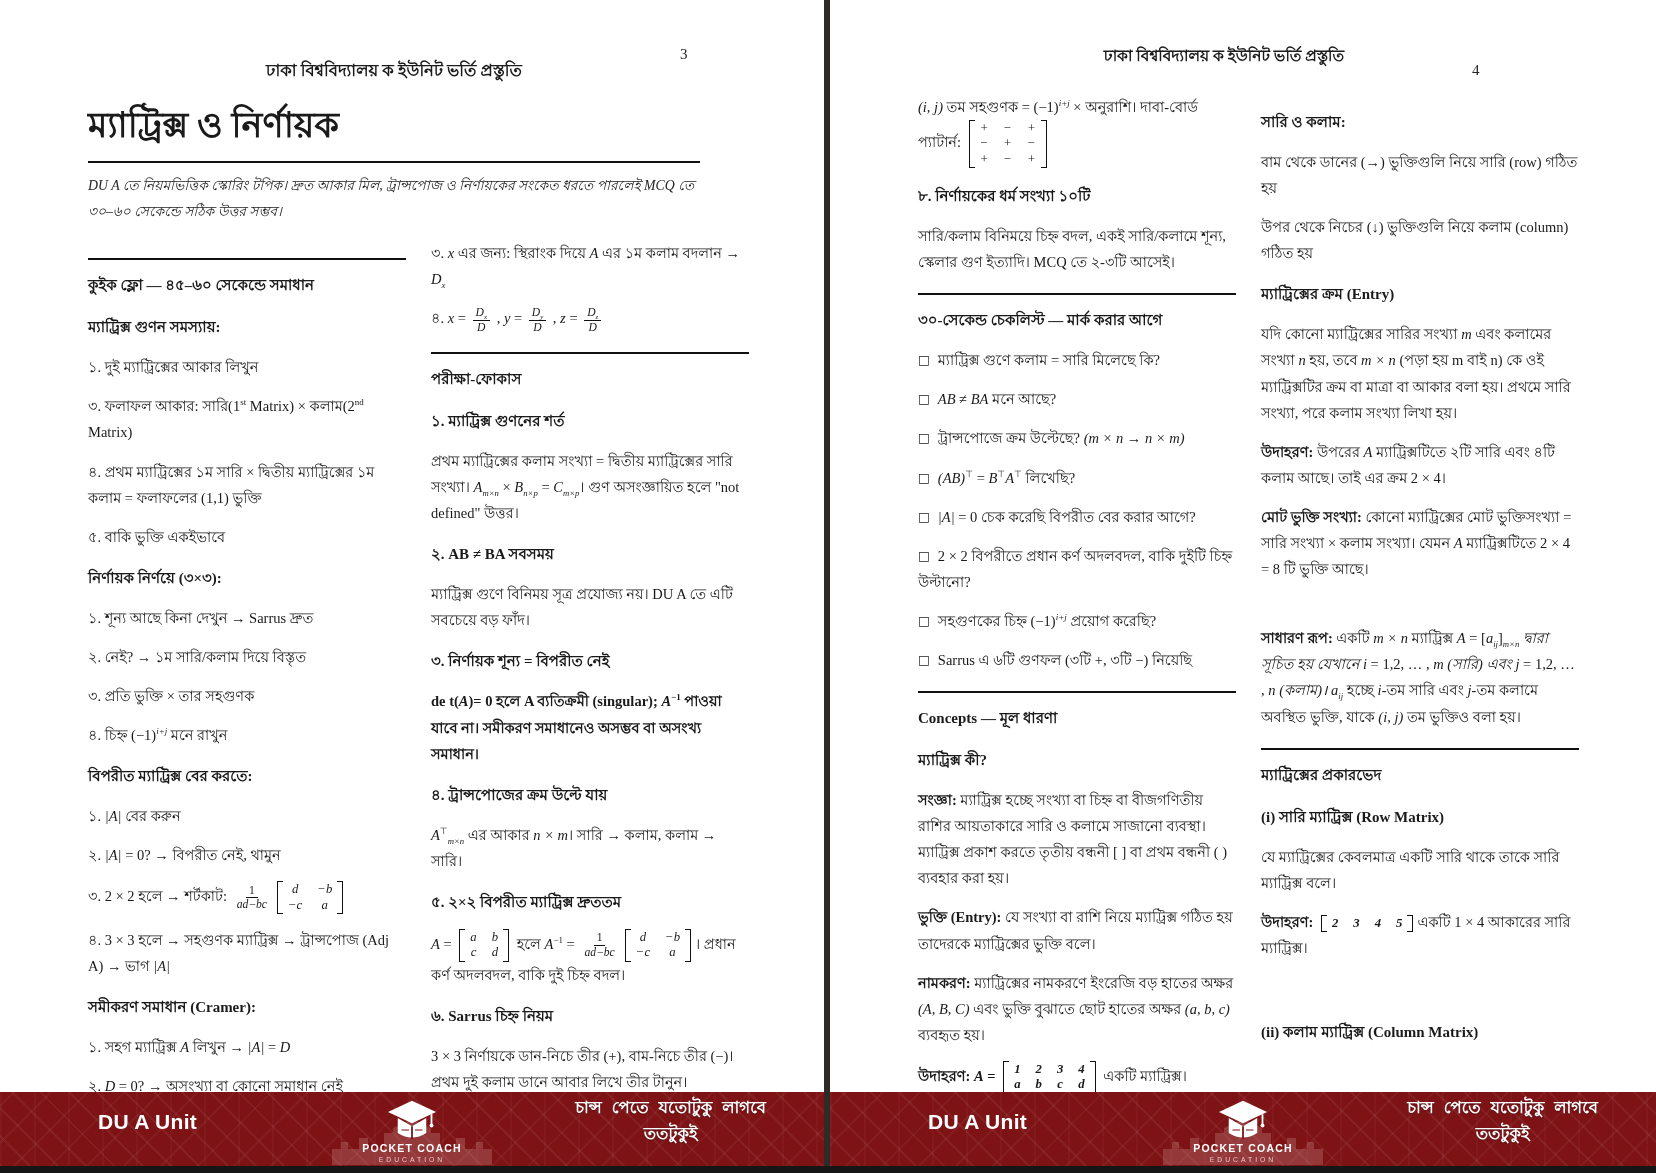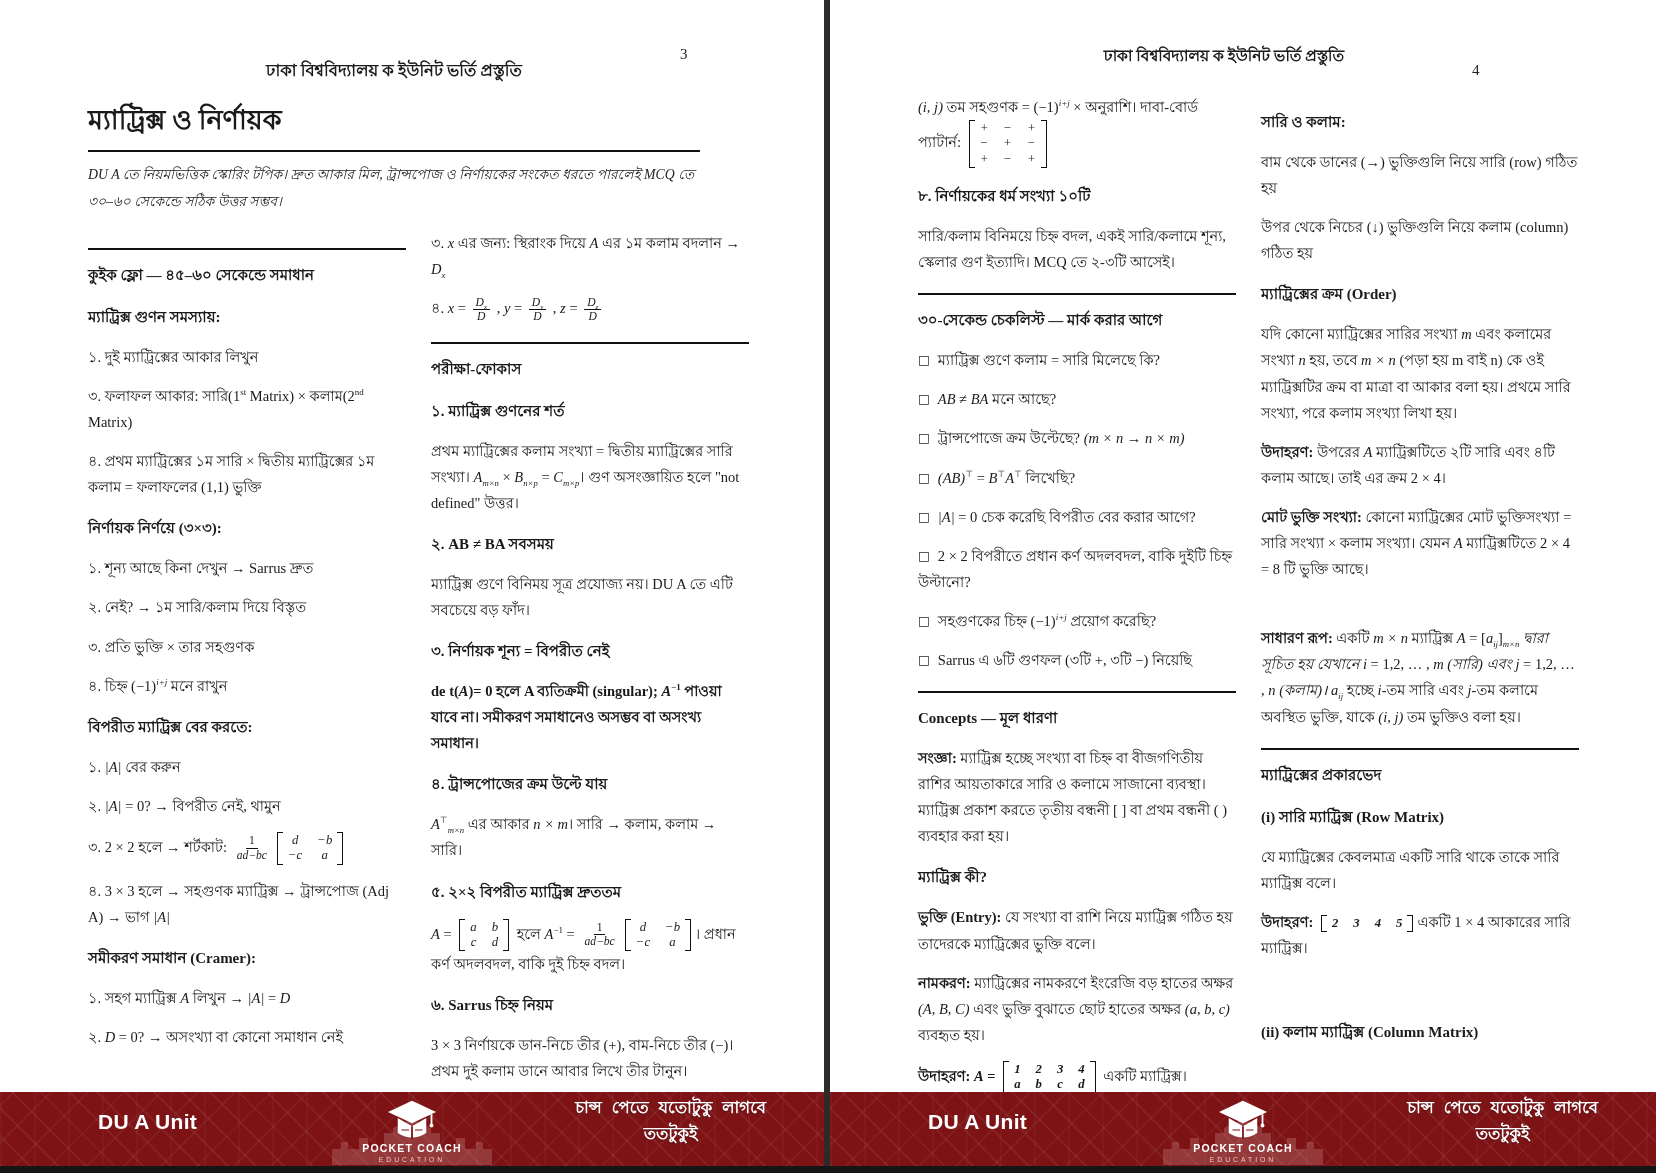--- a/index.html
+++ b/index.html
@@ -12,21 +12,21 @@
   .bottom-bar{position:absolute;left:0;bottom:0;width:1656px;height:7px;background:#161616;z-index:9;}
 
   .page-inner{padding-left:88px;}
   .page-head{width:612px;text-align:center;font-weight:700;font-size:16.5px;color:#1c1c1c;}
   .p3 .page-head{padding-top:58px;}
   .p4 .page-head{padding-top:44px;font-size:15.5px;}
   .page-num{position:absolute;font-size:15px;color:#222;}
   .p3 .page-num{top:46px;left:680px;}
   .p4 .page-num{top:62px;left:642px;}
 
-  .doc-title{font-size:27px;font-weight:700;margin:18px 0 0;line-height:1.3;}
+  .doc-title{font-size:35px;font-weight:700;margin:18px 0 0;line-height:1.3;}
   .title-rule{border-top:2.2px solid #111;margin:12px 0 10px;width:612px;}
   .intro{font-style:italic;font-size:13.8px;line-height:1.95;margin:0;width:612px;color:#222;}
 
   .cols{display:flex;gap:25px;}
   .p3 .cols{margin-top:14px;}
   .p4 .cols{margin-top:24px;}
   .col{width:318px;}
 
   .blk{font-size:14.5px;line-height:1.8;margin:0 0 13px;}
   .blk.h{font-size:15px;font-weight:700;margin:15px 0 13px;}
@@ -85,20 +85,21 @@
       <h1 class="doc-title">ম্যাট্রিক্স ও নির্ণায়ক</h1>
       <div class="title-rule"></div>
       <p class="intro">DU A তে নিয়মভিত্তিক স্কোরিং টপিক। দ্রুত আকার মিল, ট্রান্সপোজ ও নির্ণায়কের সংকেত ধরতে পারলেই MCQ তে ৩০–৬০ সেকেন্ডে সঠিক উত্তর সম্ভব।</p>
       <div class="cols">
         <div class="col">
             <div class="blk h rule">কুইক ফ্লো — ৪৫–৬০ সেকেন্ডে সমাধান</div>
             <div class="blk h">ম্যাট্রিক্স গুণন সমস্যায়:</div>
             <div class="blk p">১. দুই ম্যাট্রিক্সের আকার লিখুন</div>
             <div class="blk p">৩. ফলাফল আকার: সারি(<span class="mr">1</span><span class="sup rm">st</span><span class="mr"> Matrix) × </span>কলাম(<span class="mr">2</span><span class="sup rm">nd</span><span class="mr"> Matrix)</span></div>
             <div class="blk p">৪. প্রথম ম্যাট্রিক্সের ১ম সারি × দ্বিতীয় ম্যাট্রিক্সের ১ম কলাম = ফলাফলের <span class="mr">(1,1)</span> ভুক্তি</div>
+            <div class="blk p">৫. বাকি ভুক্তি একইভাবে</div>
             <div class="blk h">নির্ণায়ক নির্ণয়ে (৩×৩):</div>
             <div class="blk p">১. শূন্য আছে কিনা দেখুন → <span class="mr">Sarrus</span> দ্রুত</div>
             <div class="blk p">২. নেই? → ১ম সারি/কলাম দিয়ে বিস্তৃত</div>
             <div class="blk p">৩. প্রতি ভুক্তি × তার সহগুণক</div>
             <div class="blk p">৪. চিহ্ন <span class="mr">(−1)</span><span class="sup">i+j</span> মনে রাখুন</div>
             <div class="blk h">বিপরীত ম্যাট্রিক্স বের করতে:</div>
             <div class="blk p">১. <span class="m">|A|</span> বের করুন</div>
             <div class="blk p">২. <span class="m">|A|</span><span class="mr"> = 0?</span> → বিপরীত নেই, থামুন</div>
             <div class="blk p">৩. <span class="mr">2 × 2</span> হলে → শর্টকাট: <span class="frac">
                 <span class="fn"><span class="mr">1</span></span>
@@ -220,22 +221,22 @@
             <div class="blk h rule">৩০-সেকেন্ড চেকলিস্ট — মার্ক করার আগে</div>
             <div class="blk check"><span class="chk">□</span>ম্যাট্রিক্স গুণে কলাম = সারি মিলেছে কি?</div>
             <div class="blk check"><span class="chk">□</span><span class="m">AB</span><span class="mr"> ≠ </span><span class="m">BA</span> মনে আছে?</div>
             <div class="blk check"><span class="chk">□</span>ট্রান্সপোজে ক্রম উল্টেছে? <span class="m">(m × n → n × m)</span></div>
             <div class="blk check"><span class="chk">□</span><span class="m">(AB)</span><span class="sup rm">⊤</span><span class="mr"> = </span><span class="m">B</span><span class="sup rm">⊤</span><span class="m">A</span><span class="sup rm">⊤</span> লিখেছি?</div>
             <div class="blk check"><span class="chk">□</span><span class="m">|A|</span><span class="mr"> = 0</span> চেক করেছি বিপরীত বের করার আগে?</div>
             <div class="blk check"><span class="chk">□</span><span class="mr">2 × 2</span> বিপরীতে প্রধান কর্ণ অদলবদল, বাকি দুইটি চিহ্ন উল্টানো?</div>
             <div class="blk check"><span class="chk">□</span>সহগুণকের চিহ্ন <span class="mr">(−1)</span><span class="sup">i+j</span> প্রয়োগ করেছি?</div>
             <div class="blk check"><span class="chk">□</span><span class="mr">Sarrus</span> এ ৬টি গুণফল (৩টি +, ৩টি −) নিয়েছি</div>
             <div class="blk h rule">Concepts — মূল ধারণা</div>
+            <div class="blk h">ম্যাট্রিক্স কী?</div>
             <div class="blk p"><span class="bold">সংজ্ঞা:</span> ম্যাট্রিক্স হচ্ছে সংখ্যা বা চিহ্ন বা বীজগণিতীয় রাশির আয়তাকারে সারি ও কলামে সাজানো ব্যবস্থা। ম্যাট্রিক্স প্রকাশ করতে তৃতীয় বন্ধনী [ ] বা প্রথম বন্ধনী ( ) ব্যবহার করা হয়।</div>
-            <div class="blk h">ম্যাট্রিক্স কী?</div>
             <div class="blk p"><span class="bold">ভুক্তি (Entry):</span> যে সংখ্যা বা রাশি নিয়ে ম্যাট্রিক্স গঠিত হয় তাদেরকে ম্যাট্রিক্সের ভুক্তি বলে।</div>
             <div class="blk p"><span class="bold">নামকরণ:</span> ম্যাট্রিক্সের নামকরণে ইংরেজি বড় হাতের অক্ষর <span class="m">(A, B, C)</span> এবং ভুক্তি বুঝাতে ছোট হাতের অক্ষর <span class="m">(a, b, c)</span> ব্যবহৃত হয়।</div>
             <div class="blk p"><span class="bold">উদাহরণ: </span><span class="m allb">A</span><span class="mr allb"> = </span><span class="mat allb">
                 <span class="br bl"></span>
                 <span class="mg" style="grid-template-columns: repeat(4, auto);">
                   <span class="mc">1</span>
                   <span class="mc">2</span>
                   <span class="mc">3</span>
                   <span class="mc">4</span>
                   <span class="mc">a</span>
@@ -243,21 +244,21 @@
                   <span class="mc">c</span>
                   <span class="mc">d</span>
                 </span>
                 <span class="br brr"></span>
               </span> একটি ম্যাট্রিক্স।</div>
           </div>
         <div class="col">
             <div class="blk h">সারি ও কলাম:</div>
             <div class="blk p">বাম থেকে ডানের (→) ভুক্তিগুলি নিয়ে সারি (row) গঠিত হয়</div>
             <div class="blk p">উপর থেকে নিচের (↓) ভুক্তিগুলি নিয়ে কলাম (column) গঠিত হয়</div>
-            <div class="blk h">ম্যাট্রিক্সের ক্রম (Order)</div>
+            <div class="blk h">ম্যাট্রিক্সের ক্রম (Entry)</div>
             <div class="blk p">যদি কোনো ম্যাট্রিক্সের সারির সংখ্যা <span class="m">m</span> এবং কলামের সংখ্যা <span class="m">n</span> হয়, তবে <span class="m">m × n</span> (পড়া হয় m বাই n) কে ওই ম্যাট্রিক্সটির ক্রম বা মাত্রা বা আকার বলা হয়। প্রথমে সারি সংখ্যা, পরে কলাম সংখ্যা লিখা হয়।</div>
             <div class="blk p"><span class="bold">উদাহরণ:</span> উপরের <span class="m">A</span> ম্যাট্রিক্সটিতে ২টি সারি এবং ৪টি কলাম আছে। তাই এর ক্রম <span class="mr">2 × 4</span>।</div>
             <div class="blk p"><span class="bold">মোট ভুক্তি সংখ্যা:</span> কোনো ম্যাট্রিক্সের মোট ভুক্তিসংখ্যা = সারি সংখ্যা × কলাম সংখ্যা। যেমন <span class="m">A</span> ম্যাট্রিক্সটিতে <span class="mr">2 × 4 = 8</span> টি ভুক্তি আছে।</div>
             <div class="blk gap"></div>
             <div class="blk p"><span class="bold">সাধারণ রূপ:</span> একটি <span class="m">m × n</span> ম্যাট্রিক্স <span class="m">A</span><span class="mr"> = [</span><span class="m">a</span><span class="sub">ij</span><span class="mr">]</span><span class="sub">m×n</span><span class="ital"> দ্বারা সূচিত হয় যেখানে </span><span class="m">i</span><span class="mr"> = 1,2, … , </span><span class="m">m</span><span class="ital"> (সারি) এবং </span><span class="m">j</span><span class="mr"> = 1,2, … , </span><span class="m">n</span><span class="ital"> (কলাম)। </span><span class="m">a</span><span class="sub">ij</span> হচ্ছে <span class="m">i</span>-তম সারি এবং <span class="m">j</span>-তম কলামে অবস্থিত ভুক্তি, যাকে <span class="m">(i, j)</span> তম ভুক্তিও বলা হয়।</div>
             <div class="blk h rule">ম্যাট্রিক্সের প্রকারভেদ</div>
             <div class="blk h">(i) সারি ম্যাট্রিক্স (Row Matrix)</div>
             <div class="blk p">যে ম্যাট্রিক্সের কেবলমাত্র একটি সারি থাকে তাকে সারি ম্যাট্রিক্স বলে।</div>
             <div class="blk p"><span class="bold">উদাহরণ: </span><span class="mat allb">
                 <span class="br bl"></span>

